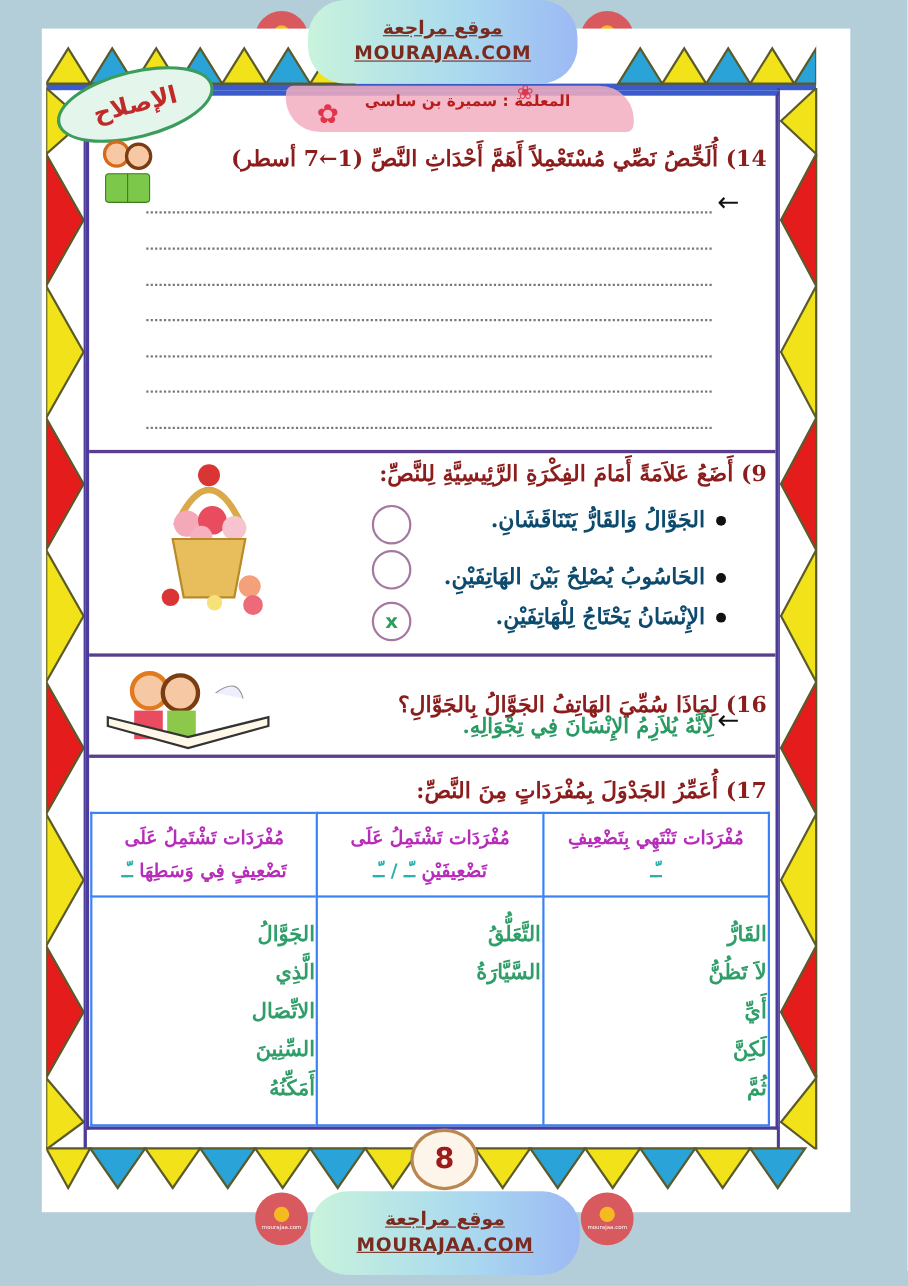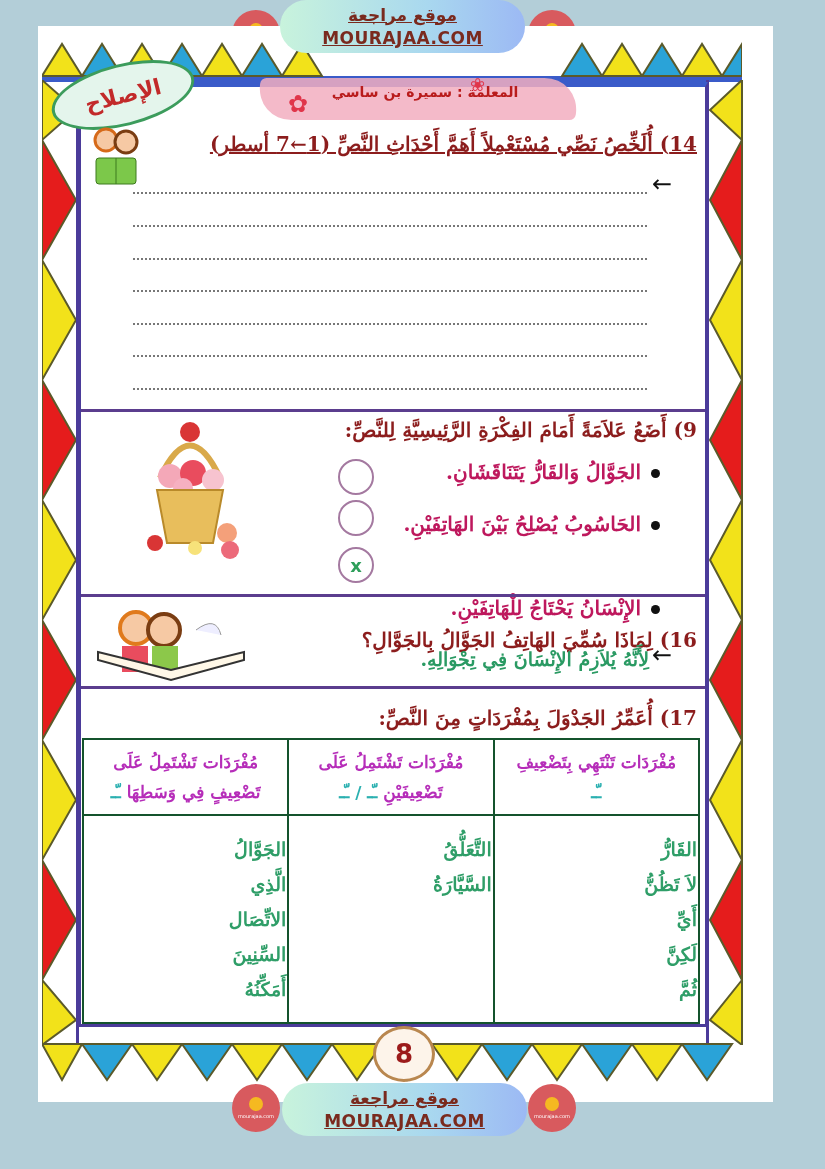--- a/index.html
+++ b/index.html
@@ -6,43 +6,43 @@
   body{width:825px;height:1169px;background:#b3ced8;position:relative;overflow:hidden;font-family:"DejaVu Sans",sans-serif;}
   .page{position:absolute;left:38px;top:26px;width:735px;height:1076px;background:#fff;}
   
   .border-top,.border-bottom{position:absolute;left:42px;width:700px;height:46px;}
   .border-top{top:40px;}
   .border-bottom{top:1040px;}
   .border-left,.border-right{position:absolute;top:80px;width:38px;height:965px;}
   .border-left{left:42px;}
   .border-right{left:706px;}
   .frame{position:absolute;left:78px;top:82px;width:630px;height:945px;border:3px solid #4b3b9a;border-top:5px solid #3a5bc9;box-sizing:border-box;background:#fff;}
-  .watermark-pill{position:absolute;left:280px;width:245px;height:53px;border-radius:34px;background:linear-gradient(90deg,#c8f3dc,#a9d8ef 60%,#9cb9f4);display:flex;flex-direction:column;align-items:center;justify-content:center;}
+  .watermark-pill{position:absolute;left:280px;width:245px;height:76px;border-radius:34px;background:linear-gradient(90deg,#c8f3dc,#a9d8ef 60%,#9cb9f4);display:flex;flex-direction:column;align-items:center;justify-content:center;}
   .watermark-pill.top{top:0;}
   .watermark-pill.bottom{top:1083px;left:282px;}
   .wm-ar{color:#7a2a1e;font-size:17px;font-weight:bold;text-decoration:underline;direction:rtl;line-height:22px;}
   .wm-en{color:#7a2a1e;font-size:17px;font-weight:bold;text-decoration:underline;letter-spacing:0.5px;line-height:24px;}
   .logo-circle{position:absolute;width:48px;height:48px;border-radius:50%;background:#d85a5e;display:flex;flex-direction:column;align-items:center;justify-content:center;}
   .logo-circle .dot{width:14px;height:14px;border-radius:50%;background:#f5b921;margin-bottom:2px;}
   .logo-circle .txt{font-size:5px;color:#fff;line-height:6px;text-align:center;}
   .correction-badge{position:absolute;left:50px;top:64px;width:140px;height:56px;border:3px solid #3c9c5c;border-radius:50%;background:#e4f5ec;transform:rotate(-14deg);display:flex;align-items:center;justify-content:center;}
   .correction-badge span{color:#c22a2a;font-size:22px;font-weight:bold;direction:rtl;}
   .ribbon{position:absolute;left:258px;top:78px;width:320px;height:42px;background:#f2aec0;border-radius:6px 40px 6px 40px;transform:skewX(-8deg);opacity:0.85;}
   .teacher{position:absolute;left:320px;top:84px;width:210px;text-align:center;font-size:14px;font-weight:bold;color:#b91c1c;direction:rtl;}
   .flower{position:absolute;font-size:24px;color:#e0354a;}
   .q-title{position:absolute;right:128px;direction:rtl;color:#8c1d1d;font-family:"DejaVu Serif",serif;font-weight:bold;font-size:20px;white-space:nowrap;}
   .dots-line{position:absolute;left:133px;width:514px;border-bottom:2px dotted #777;height:0;}
   .arrow{position:absolute;font-size:24px;color:#111;}
   .divider{position:absolute;left:81px;width:624px;height:0;border-top:3px solid #5b3d8e;}
-  .option{position:absolute;right:165px;direction:rtl;font-size:20px;font-weight:bold;color:#be185d;font-family:"DejaVu Serif",serif;white-space:nowrap;}
+  .option{position:absolute;right:165px;direction:rtl;font-size:20px;font-weight:bold;color:#0c4a6e;font-family:"DejaVu Serif",serif;white-space:nowrap;}
   .option .bullet{display:inline-block;width:9px;height:9px;border-radius:50%;background:#111;margin-left:10px;vertical-align:middle;}
   .circle-box{position:absolute;left:338px;width:36px;height:36px;border:2px solid #a479a0;border-radius:50%;box-sizing:border-box;display:flex;align-items:center;justify-content:center;color:#2e9f5b;font-weight:bold;font-size:18px;}
   .answer{position:absolute;direction:rtl;color:#2a9a63;font-family:"DejaVu Serif",serif;font-weight:bold;font-size:19px;white-space:nowrap;}
   table.vocab{position:absolute;left:82px;top:738px;width:618px;height:286px;border-collapse:collapse;direction:rtl;}
-  table.vocab th,table.vocab td{border:2px solid #14532d;width:33.3%;}
+  table.vocab th,table.vocab td{border:2px solid #3b82f6;width:33.3%;}
   table.vocab th{height:72px;color:#b62db9;font-family:"DejaVu Serif",serif;font-size:17px;font-weight:bold;line-height:30px;}
   table.vocab th .mark{color:#2bb0b0;}
   table.vocab td{vertical-align:top;padding-top:16px;color:#2f9e68;font-family:"DejaVu Serif",serif;font-size:19px;font-weight:bold;}
   table.vocab td div{line-height:35px;}
   .page-num{position:absolute;left:373px;top:1026px;width:62px;height:56px;border-radius:50%;background:#fdf4ea;border:3px solid #b9874f;display:flex;align-items:center;justify-content:center;color:#9c1b1b;font-size:26px;font-weight:bold;box-sizing:border-box;}
   .illus{position:absolute;}
 </style>
 </head>
 <body>
 
@@ -137,21 +137,21 @@
   <span>الإصلاح</span>
 </div>
 
 <svg class="illus" style="left:88px;top:124px;" width="56" height="64" viewBox="0 0 56 64">
   <circle cx="18" cy="16" r="11" fill="#f6c9a4" stroke="#d66a1a" stroke-width="3"></circle>
   <circle cx="38" cy="18" r="11" fill="#f6c9a4" stroke="#7a3d12" stroke-width="3"></circle>
   <rect x="8" y="34" width="40" height="26" rx="3" fill="#7cc84a" stroke="#3d7a1e"></rect>
   <line x1="28" y1="34" x2="28" y2="60" stroke="#3d7a1e"></line>
 </svg>
 
-<div class="q-title" style="top:132px;text-decoration:underline;">14) أُلَخِّصُ نَصِّي مُسْتَعْمِلاً أَهَمَّ أَحْدَاثِ النَّصِّ (1←7 أسطر)</div>
+<div class="q-title" style="top:132px;">14) أُلَخِّصُ نَصِّي مُسْتَعْمِلاً أَهَمَّ أَحْدَاثِ النَّصِّ (1←7 أسطر)</div>
 <div class="arrow" style="left:652px;top:170px;">←</div>
 <div class="dots-line" style="top:192px;"></div>
 <div class="dots-line" style="top:225px;"></div>
 <div class="dots-line" style="top:258px;"></div>
 <div class="dots-line" style="top:290px;"></div>
 <div class="dots-line" style="top:323px;"></div>
 <div class="dots-line" style="top:355px;"></div>
 <div class="dots-line" style="top:388px;"></div>
 
 <div class="divider" style="top:409px;"></div>
@@ -174,21 +174,21 @@
 <div class="option" style="top:460px;"><span class="bullet"></span><span>الجَوَّالُ وَالقَارُّ يَتَنَاقَشَانِ.</span></div>
 <div class="circle-box" style="top:459px;">
     <span></span>
   </div>
 
 <div class="option" style="top:512px;"><span class="bullet"></span><span>الحَاسُوبُ يُصْلِحُ بَيْنَ الهَاتِفَيْنِ.</span></div>
 <div class="circle-box" style="top:500px;">
     <span></span>
   </div>
 
-<div class="option" style="top:548px;margin-top:48px;"><span class="bullet"></span><span>الإِنْسَانُ يَحْتَاجُ لِلْهَاتِفَيْنِ.</span></div>
+<div class="option" style="top:548px;"><span class="bullet"></span><span>الإِنْسَانُ يَحْتَاجُ لِلْهَاتِفَيْنِ.</span></div>
 <div class="circle-box" style="top:547px;">
     <span>x</span>
   </div>
 
 <div class="divider" style="top:594px;"></div>
 
 <div class="q-title" style="top:628px;">16) لِمَاذَا سُمِّيَ الهَاتِفُ الجَوَّالُ بِالجَوَّالِ؟</div>
 <div class="arrow" style="left:652px;top:641px;">←</div>
 <div class="answer" style="right:176px;top:648px;">لِأَنَّهُ يُلاَزِمُ الإِنْسَانَ فِي تِجْوَالِهِ.</div>
 <svg class="illus" style="left:96px;top:600px;" width="150" height="82" viewBox="0 0 150 82">

